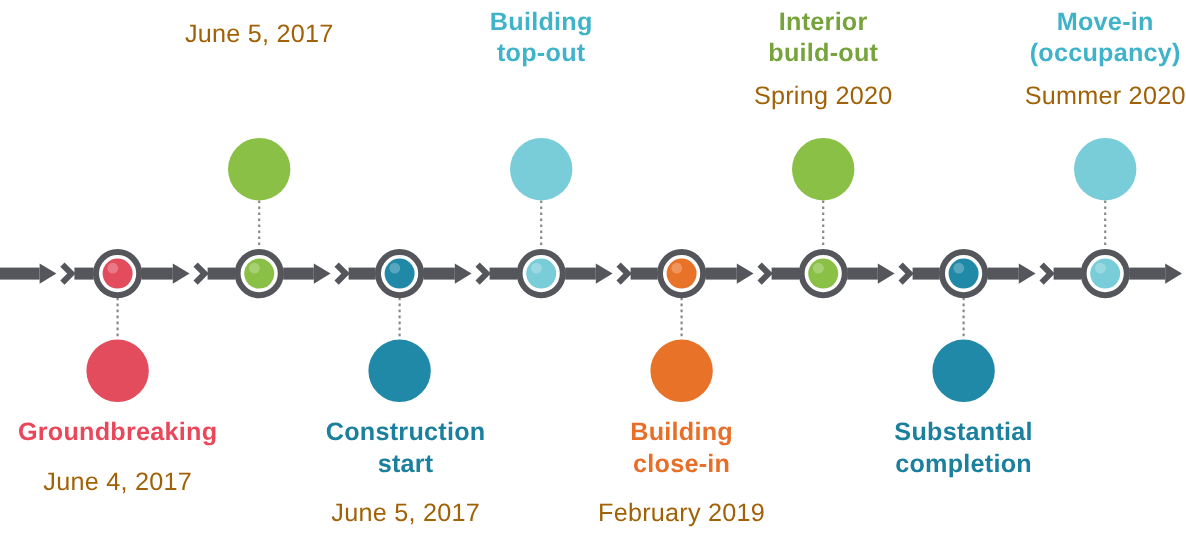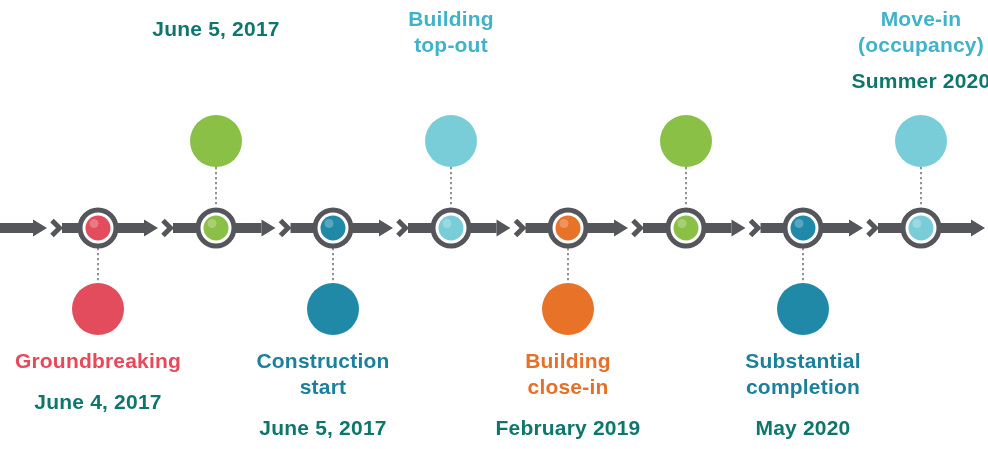--- a/index.html
+++ b/index.html
@@ -21,23 +21,23 @@
   .event-col.below { top: 348px; }
   .event-title {
     font-size: 21px;
     font-weight: bold;
     line-height: 26px;
     white-space: pre-line;
     letter-spacing: 0.2px;
   }
   .event-date {
     font-size: 21px;
-    font-weight: bold;
+    font-weight: normal;
     line-height: 26px;
-    color: #0f766e;
+    color: #a16207;
     letter-spacing: 0.2px;
   }
   .event-col.above .event-date { margin-top: 10px; }
   .event-col.below .event-date { margin-top: 15px; }
 </style>
 </head>
 <body>
 
 <div class="canvas">
 
@@ -120,42 +120,46 @@
 
   <div class="event-col below" style="left: -8px;">
     <div class="event-title" style="color: rgb(233, 71, 90);">Groundbreaking</div>
     <div class="event-date">June 4, 2017</div>
   </div>
 
   <div class="event-col above" style="left: 110px;">
     <div class="event-date">June 5, 2017</div>
   </div>
 
-  <div class="event-col below" style="left: 217px;">
+  <div class="event-col below" style="left: 232px;">
     <div class="event-title" style="color: rgb(27, 127, 158);">Construction
 start</div>
     <div class="event-date">June 5, 2017</div>
   </div>
 
   <div class="event-col above" style="left: 345px;">
     <div class="event-title" style="color: rgb(63, 179, 202);">Building
 top-out</div>
   </div>
 
   <div class="event-col below" style="left: 462px;">
     <div class="event-title" style="color: rgb(232, 111, 39);">Building
 close-in</div>
     <div class="event-date">February 2019</div>
   </div>
 
+  <div class="event-col above" style="left: 580px;">
+    <div class="event-title" style="color: rgb(118, 163, 59);">Interior
+build-out</div>
+    <div class="event-date">Spring 2020</div>
+  </div>
 
   <div class="event-col below" style="left: 697px;">
     <div class="event-title" style="color: rgb(27, 127, 158);">Substantial
 completion</div>
-    <div class="event-date">May 2020</div>
   </div>
 
   <div class="event-col above" style="left: 815px;">
     <div class="event-title" style="color: rgb(63, 179, 202);">Move-in
 (occupancy)</div>
     <div class="event-date">Summer 2020</div>
   </div>
 
 </div>
 

